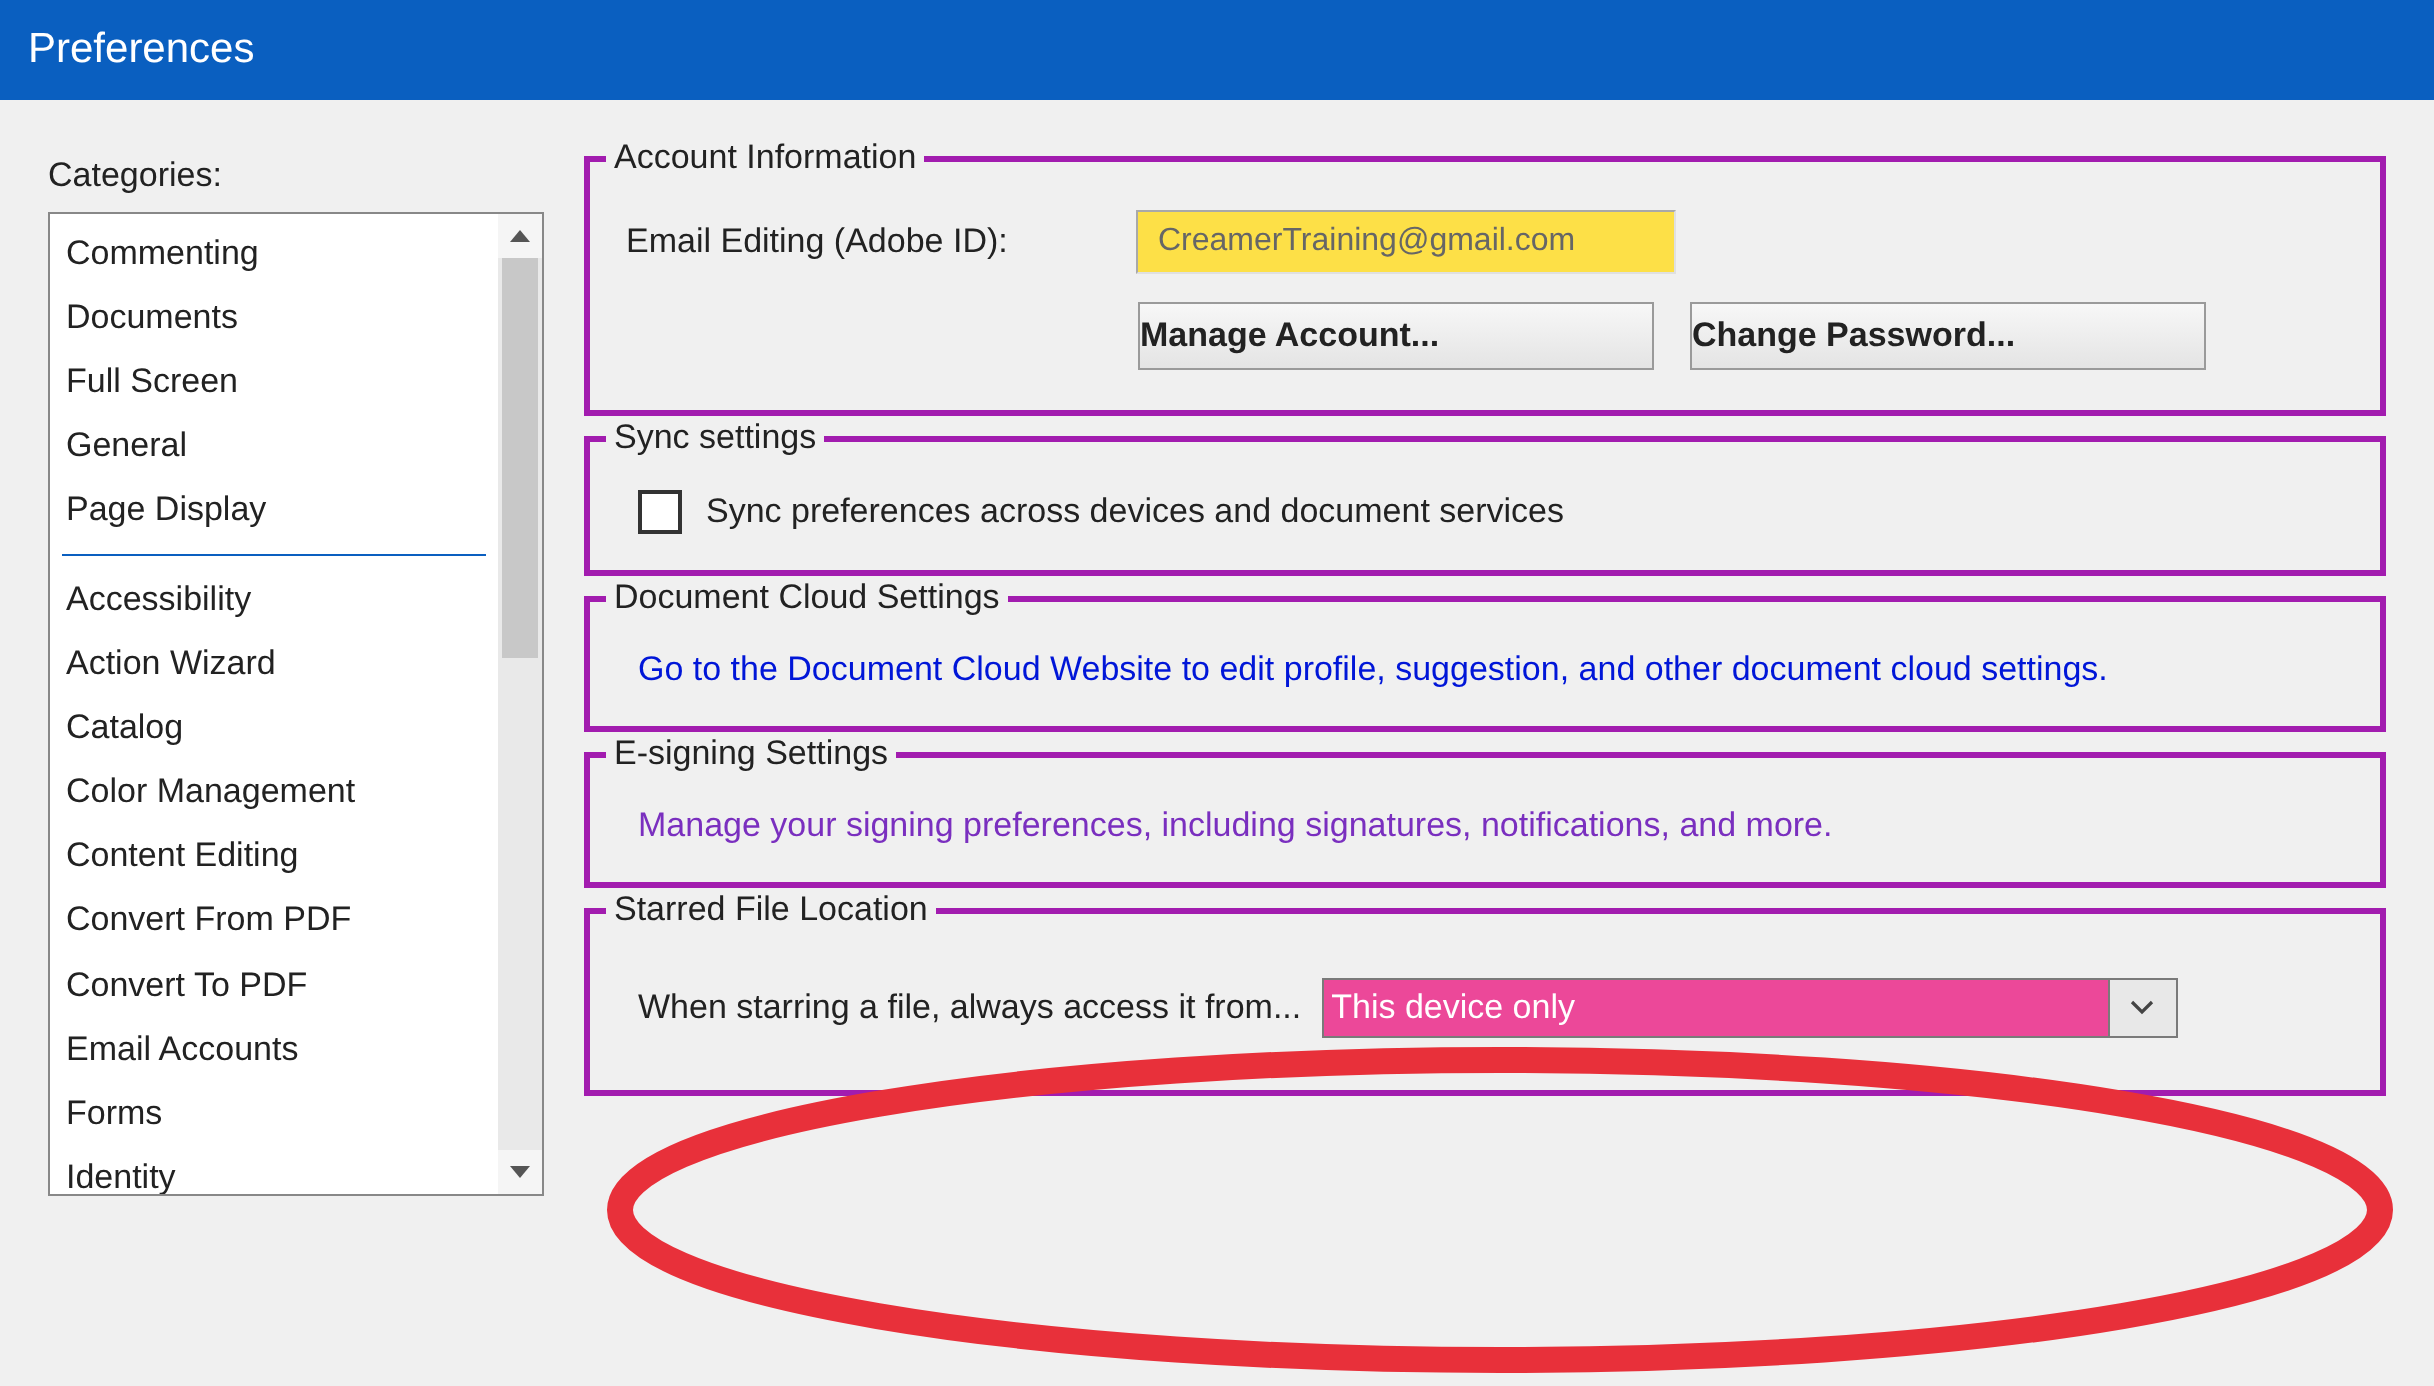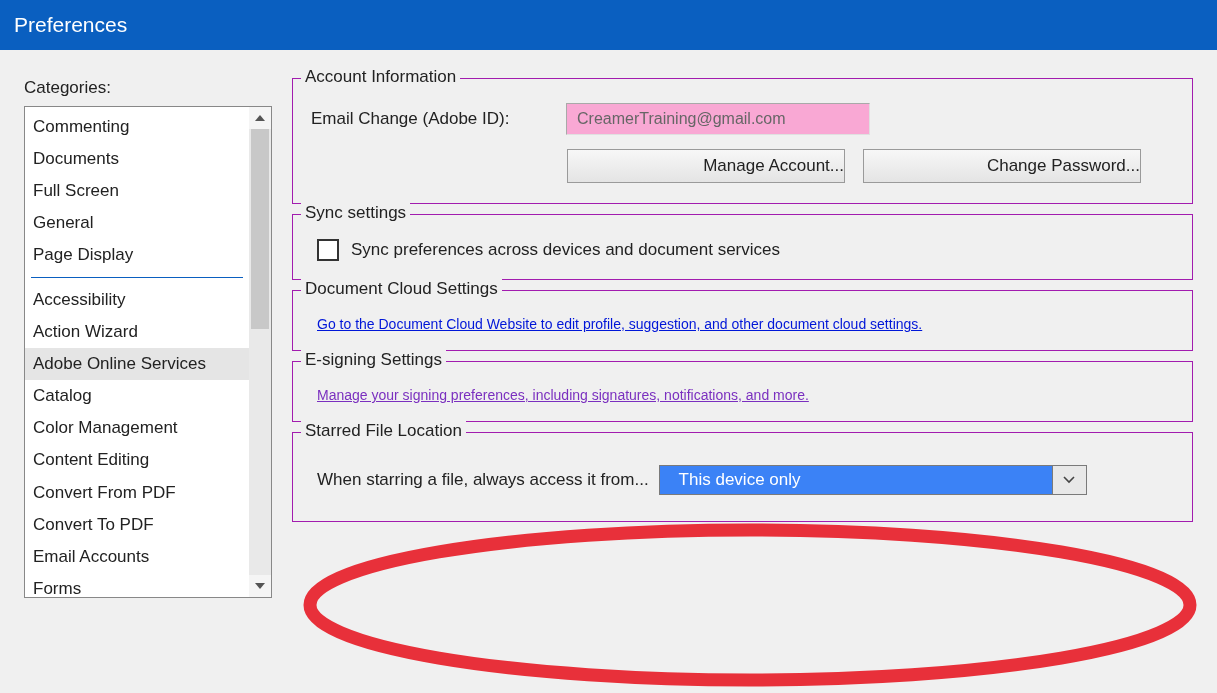--- a/index.html
+++ b/index.html
@@ -73,84 +73,84 @@
   }
   .cat-scroll .track { flex: 1; position: relative; }
   .cat-scroll .thumb {
     position: absolute;
     top: 0; left: 2px; right: 2px;
     height: 200px;
     background: #c8c8c8;
   }
   .right-col { flex: 1; display: flex; flex-direction: column; gap: 10px; }
   .groupbox {
-    border: 1px solid #a21caf;
+    border: 3px solid #a21caf;
     padding: 18px 18px 18px 18px;
     position: relative;
     background: #f0f0f0;
   }
   .groupbox .legend {
     position: absolute;
     top: -12px;
     left: 8px;
     background: #f0f0f0;
     padding: 0 4px;
     font-size: 17px;
     color: #222;
   }
   .row { display: flex; align-items: center; gap: 20px; }
   .email-row { margin-top: 6px; }
   .email-label { font-size: 17px; width: 235px; }
   .email-input {
     border: 1px solid #a9a9a9;
     border-right-color: #e0e0e0;
     border-bottom-color: #e0e0e0;
-    background: #f9a8d4;
+    background: #fde047;
     color: #666;
     padding: 6px 10px;
     font-size: 16px;
-    width: 304px;
+    width: 270px;
   }
   .btn-row { margin-top: 14px; display: flex; gap: 18px; margin-left: 256px; }
   .winbtn {
     background: linear-gradient(#f7f7f7,#e4e4e4);
     border: 1px solid #9a9a9a;
     font-size: 17px;
     padding: 6px 0;
-    width: 278px;
-    text-align: right;
+    width: 258px;
+    text-align: left;
     cursor: default;
+    font-weight: bold;
   }
   .sync-row { display: flex; align-items: center; gap: 12px; margin-top: 6px; margin-left: 6px; }
   .checkbox {
     width: 22px; height: 22px;
     border: 2px solid #333;
     background: #fff;
     display: inline-block;
   }
   .link {
     color: #0016d8;
-    text-decoration: underline;
-    font-size: 14px;
+    font-size: 17px;
     cursor: pointer;
   }
   .link.visited { color: #7a2fbf; }
   .starred-row { display: flex; align-items: center; gap: 10px; margin-top: 14px; margin-left: 6px; }
   .starred-label { font-size: 17px; white-space: nowrap; }
   .dropdown {
     display: flex;
     align-items: stretch;
     border: 1px solid #7a7a7a;
     width: 428px;
   }
   .dropdown .dd-value {
     flex: 1;
-    background: #3b82f6;
+    background: #ec4899;
     color: #fff;
-    padding: 4px 19px;
+    padding: 4px 4px;
     font-size: 17px;
   }
   .dropdown .dd-arrow {
     width: 34px;
     background: #e8e8e8;
     display: flex;
     align-items: center;
     justify-content: center;
     border-left: 1px solid #7a7a7a;
     color: #444;
@@ -180,21 +180,20 @@
     <div class="cat-listbox">
       <div class="cat-items" id="cat-items">
           <div class="cat-item">Commenting</div>
           <div class="cat-item">Documents</div>
           <div class="cat-item">Full Screen</div>
           <div class="cat-item">General</div>
           <div class="cat-item">Page Display</div>
           <div class="cat-sep"></div>
           <div class="cat-item">Accessibility</div>
           <div class="cat-item">Action Wizard</div>
-          <div class="cat-item selected">Adobe Online Services</div>
           <div class="cat-item">Catalog</div>
           <div class="cat-item">Color Management</div>
           <div class="cat-item">Content Editing</div>
           <div class="cat-item">Convert From PDF</div>
           <div class="cat-item">Convert To PDF</div>
           <div class="cat-item">Email Accounts</div>
           <div class="cat-item">Forms</div>
           <div class="cat-item">Identity</div>
           <div class="cat-item">Internet</div>
           <div class="cat-item">JavaScript</div>
@@ -215,21 +214,21 @@
         </div>
       </div>
     </div>
   </div>
 
   <div class="right-col">
 
     <div class="groupbox" style="padding-bottom:20px;">
       <span class="legend">Account Information</span>
       <div class="row email-row">
-        <span class="email-label">Email Change (Adobe ID):</span>
+        <span class="email-label">Email Editing (Adobe ID):</span>
         <span class="email-input">CreamerTraining@gmail.com</span>
       </div>
       <div class="btn-row">
         <div class="winbtn">Manage Account...</div>
         <div class="winbtn">Change Password...</div>
       </div>
     </div>
 
     <div class="groupbox">
       <span class="legend">Sync settings</span>

